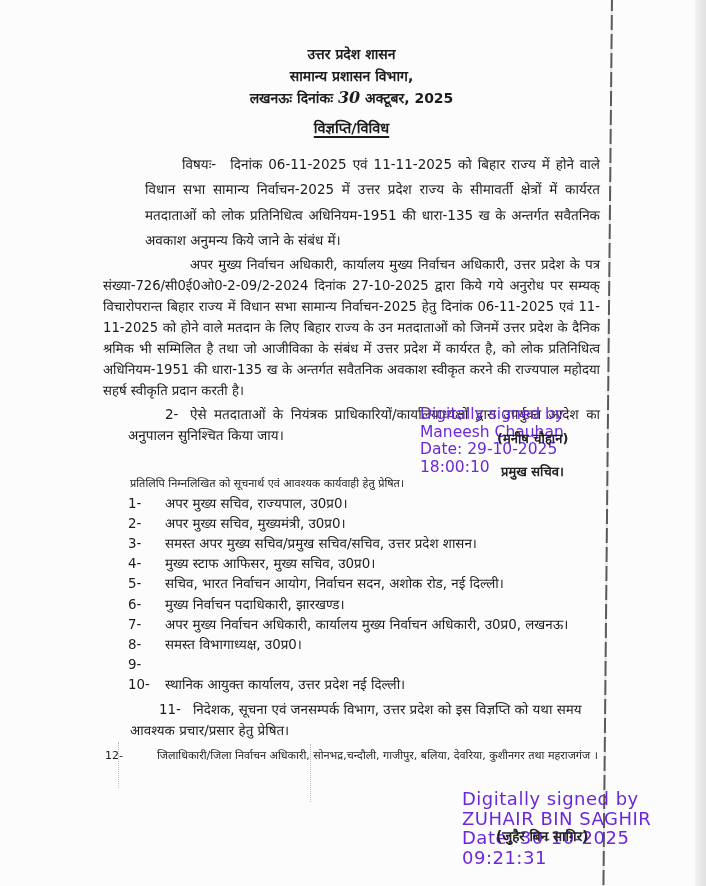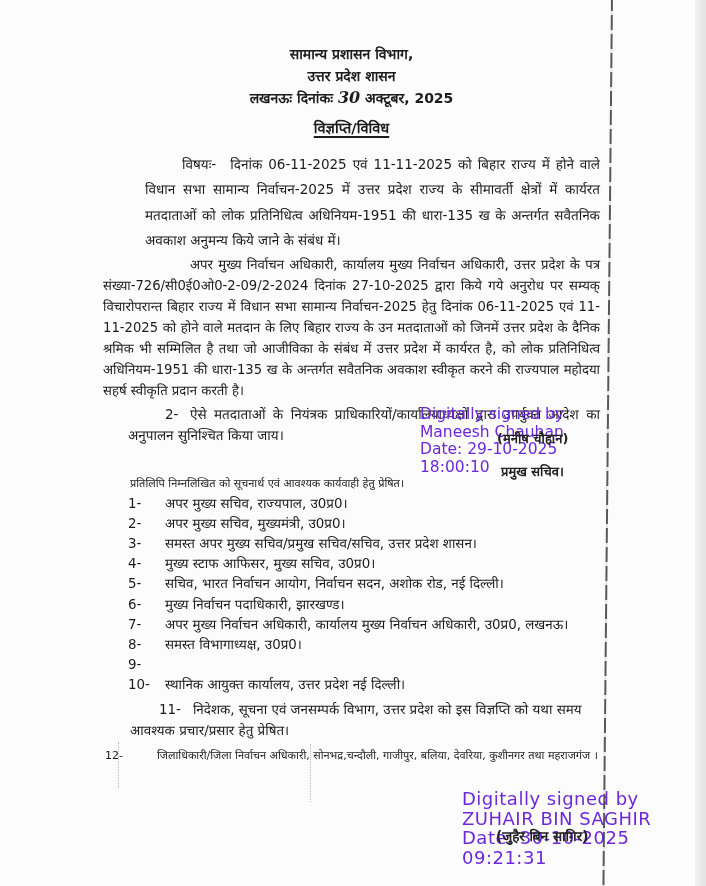--- a/index.html
+++ b/index.html
@@ -57,22 +57,22 @@
 <div class="page">
 
   <div class="right-band"></div>
   <div class="scan-line"></div>
   <div class="dot-art a1"></div>
   <div class="dot-art a2"></div>
 
   <div class="content">
 
     <div class="hdr">
+      <div>उत्तर प्रदेश शासन</div>
       <div>सामान्य प्रशासन विभाग,</div>
-      <div>उत्तर प्रदेश शासन</div>
       <div><span>लखनऊः दिनांकः</span> <span class="hand">30</span> <span>अक्टूबर, 2025</span></div>
     </div>
     <div class="doctype"><span>विज्ञप्ति/विविध</span></div>
 
     <div class="subject">
       <span class="lbl">विषयः-</span><span>दिनांक 06-11-2025 एवं 11-11-2025 को बिहार राज्य में होने वाले विधान सभा सामान्य निर्वाचन-2025 में उत्तर प्रदेश राज्य के सीमावर्ती क्षेत्रों में कार्यरत मतदाताओं को लोक प्रतिनिधित्व अधिनियम-1951 की धारा-135 ख के अन्तर्गत सवैतनिक अवकाश अनुमन्य किये जाने के संबंध में।</span>
     </div>
 
     <p class="para1">अपर मुख्य निर्वाचन अधिकारी, कार्यालय मुख्य निर्वाचन अधिकारी, उत्तर प्रदेश के पत्र संख्या-726/सी0ई0ओ0-2-09/2-2024 दिनांक 27-10-2025 द्वारा किये गये अनुरोध पर सम्यक् विचारोपरान्त बिहार राज्य में विधान सभा सामान्य निर्वाचन-2025 हेतु दिनांक 06-11-2025 एवं 11-11-2025 को होने वाले मतदान के लिए बिहार राज्य के उन मतदाताओं को जिनमें उत्तर प्रदेश के दैनिक श्रमिक भी सम्मिलित है तथा जो आजीविका के संबंध में उत्तर प्रदेश में कार्यरत है, को लोक प्रतिनिधित्व अधिनियम-1951 की धारा-135 ख के अन्तर्गत सवैतनिक अवकाश स्वीकृत करने की राज्यपाल महोदया सहर्ष स्वीकृति प्रदान करती है।</p>
 

